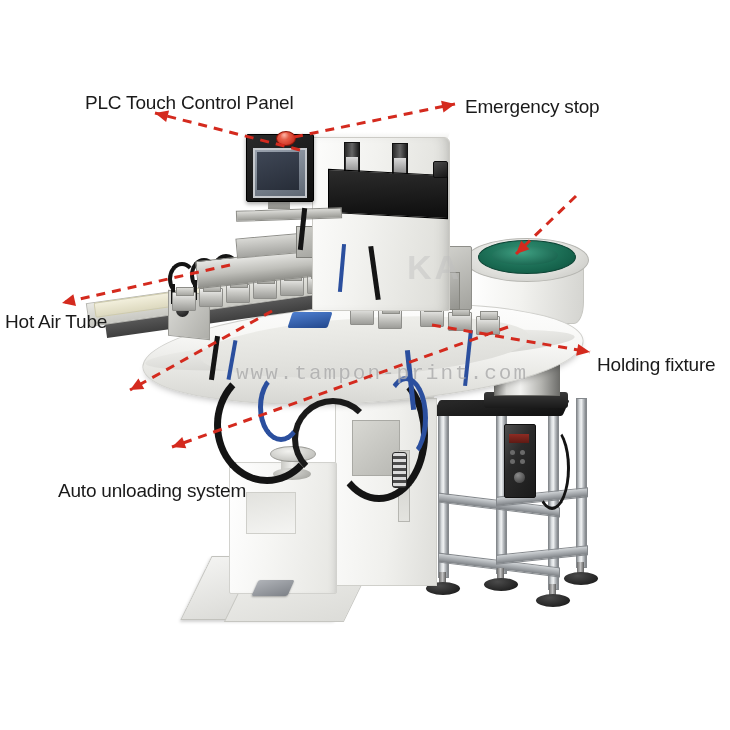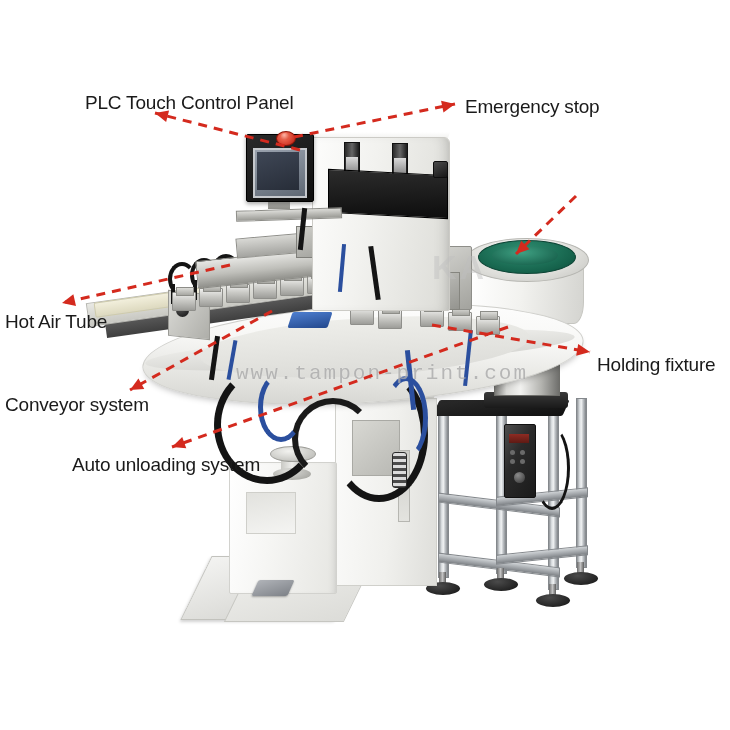--- a/index.html
+++ b/index.html
@@ -24,21 +24,21 @@
   
   .wm{
     position:absolute;
     font-family:"Liberation Mono",monospace;
     color:rgba(120,120,120,0.50);
     white-space:nowrap;
     pointer-events:none;
   }
   #wm-main{left:236px;top:348px;font-size:21px;letter-spacing:2.0px;
            color:rgba(130,130,130,0.55);text-shadow:0 0 1px rgba(255,255,255,.7);margin-top:14px;}
-  #wm-ghost{left:432px;top:248px;font-size:34px;font-weight:700;letter-spacing:3px;
+  #wm-ghost{left:407px;top:248px;font-size:34px;font-weight:700;letter-spacing:3px;
             color:rgba(190,190,190,0.45);font-family:"Liberation Sans",sans-serif;}
 
   
   #machine{position:absolute;left:0;top:0;width:730px;height:730px;}
   .p{position:absolute;}
 
   
   #baseplate{
     left:196px;top:556px;width:152px;height:62px;
     background:linear-gradient(160deg,#f3f3f1 0%,#e3e3e0 45%,#cfcfcb 100%);
@@ -539,16 +539,15 @@
       <line x1="272" y1="311" x2="130" y2="390" stroke="#d42a1e" stroke-width="3" stroke-dasharray="9 7" stroke-linecap="butt"></line>
       <polygon points="130,390 138.44327676631218,378.43664938491213 144.27726100425963,388.9230514328683" fill="#d42a1e"></polygon>
       <line x1="508" y1="327" x2="172" y2="447" stroke="#d42a1e" stroke-width="3" stroke-dasharray="9 7" stroke-linecap="butt"></line>
       <polygon points="172,447 182.22462646874393,436.9771753694549 186.2606632327218,448.27807830859297" fill="#d42a1e"></polygon>
     </svg>
 
   <div class="lbl" id="lbl-0" style="left: 85px; top: 93px;">PLC Touch Control Panel</div>
   <div class="lbl" id="lbl-1" style="left: 465px; top: 97px;">Emergency stop</div>
   <div class="lbl" id="lbl-4" style="left: 597px; top: 355px;">Holding fixture</div>
   <div class="lbl" id="lbl-3" style="left: 5px; top: 312px;">Hot Air Tube</div>
-  <div class="lbl" id="lbl-5" style="left: 5px; top: 395px;">Conveyor system</div>
-  <div class="lbl" id="lbl-6" style="left: 58px; top: 455px; margin-left: 14px;">Auto unloading system</div>
+  <div class="lbl" id="lbl-6" style="left: 58px; top: 481px;">Auto unloading system</div>
 
 </div>
 
 </body></html>

